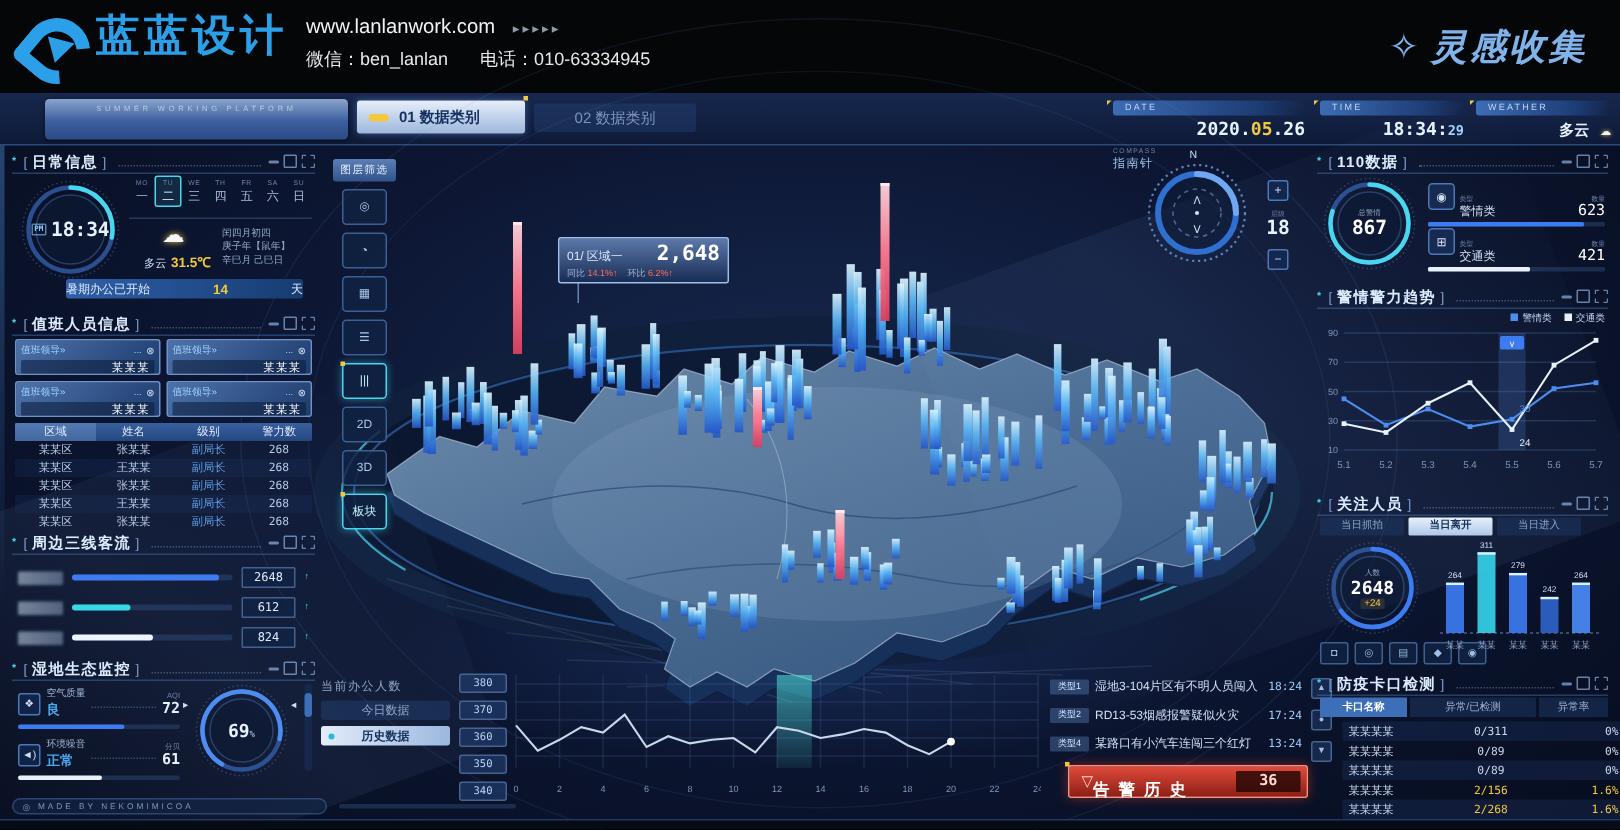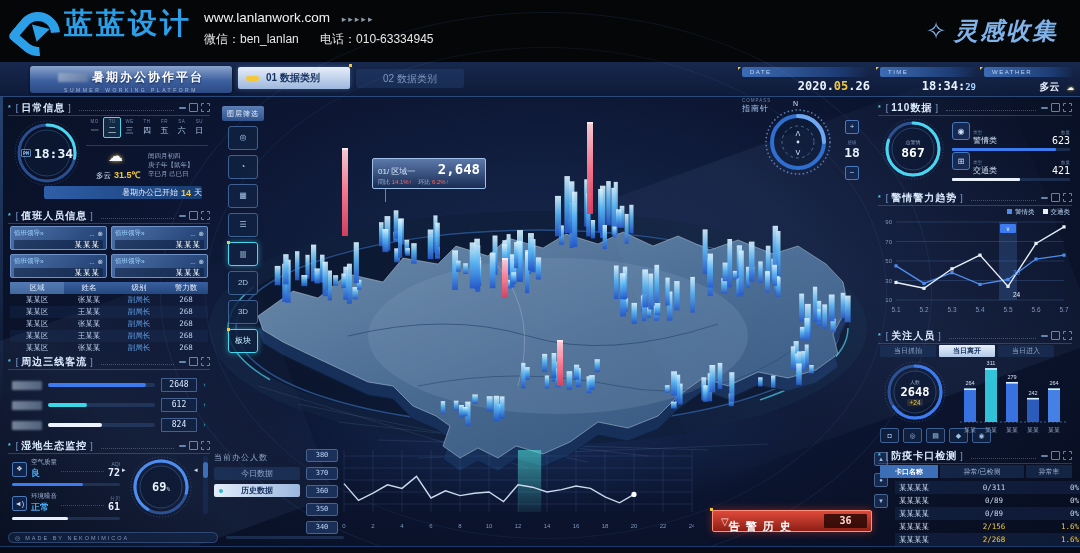--- a/index.html
+++ b/index.html
@@ -88,21 +88,21 @@
   .wcell .en{font-size:4.5px;color:#6b84aa;letter-spacing:.5px;}
   .wcell .cn{font-size:8px;color:#a8c0e0;margin-top:1px;}
   .wcell.act{border-color:#49d6ef;background:rgba(73,214,239,.12);border-radius:2px;}
   .wcell.act .cn{color:#fff;}
   .wx-divider{position:absolute;left:78px;top:45px;width:122px;height:1px;background:rgba(90,130,190,.35);}
   .wx-cloud{position:absolute;left:100px;top:47px;font-size:15px;color:#f3f6fb;text-shadow:0 0 4px #f2c93e;}
   .wx-txt{position:absolute;left:88px;top:68px;font-size:7.5px;color:#cfe0f5;}
   .wx-txt b{font-size:9px;color:#f2c93e;margin-left:3px;}
   .lunar{position:absolute;left:140px;top:51px;font-size:6.5px;color:#93a9c9;line-height:9px;}
   .notice{position:absolute;left:36px;top:86px;width:158px;height:13px;border-radius:2px;
-    background:linear-gradient(90deg,#2f5fa8,#173c72);display:flex;align-items:center;justify-content:flex-end;
+    background:linear-gradient(90deg,#2f5fa8,#173c72);display:flex;align-items:center;justify-content:space-between;
     font-size:8px;color:#dfeaff;}
   .notice b{color:#f2c93e;font-size:9px;margin:0 3px;}
   
   .cards{position:absolute;left:2px;top:18px;width:198px;display:grid;grid-template-columns:97px 97px;gap:4px;}
   .dcard{height:24px;border:1px solid #6f93c8;border-radius:2px;padding:2px 3px;box-sizing:border-box;
     background:linear-gradient(135deg,#4d72aa,#1e3c6e);}
   .dcard .r1{display:flex;align-items:center;font-size:6.5px;color:#9fd4ff;}
   .dcard .r1 .sp{flex:1;}
   .dcard .r1 .x{color:#cfe0f5;margin-left:3px;}
   .dcard .r2{margin-top:2px;height:9px;line-height:9px;text-align:right;padding-right:3px;border-radius:1px;
@@ -270,24 +270,20 @@
       <span class="txt">灵感收集</span>
     </div>
   </div>
 
   <div class="dash">
     <div class="edge"></div>
     <div class="glow"></div>
 
     <div class="topbar">
       <div class="title-box">
-        <div class="title-main">
-            <span class="redact"></span>
-          <span>暑期办公协作平台</span>
-          </div>
         <div class="title-sub">SUMMER WORKING PLATFORM</div>
       </div>
       <div class="tab t0">
         <span class="pill"></span>
         <span>01 数据类别</span>
       </div>
       <div class="tab t1">
         <span>02 数据类别</span>
       </div>
       <div class="tbu" style="left:742px;width:128px;">
@@ -914,20 +910,37 @@
         <text x="147" y="80" font-size="6" fill="#7e96bd" text-anchor="middle">10</text>
         <text x="176" y="80" font-size="6" fill="#7e96bd" text-anchor="middle">12</text>
         <text x="205" y="80" font-size="6" fill="#7e96bd" text-anchor="middle">14</text>
         <text x="234" y="80" font-size="6" fill="#7e96bd" text-anchor="middle">16</text>
         <text x="263" y="80" font-size="6" fill="#7e96bd" text-anchor="middle">18</text>
         <text x="292" y="80" font-size="6" fill="#7e96bd" text-anchor="middle">20</text>
         <text x="321" y="80" font-size="6" fill="#7e96bd" text-anchor="middle">22</text>
         <text x="350" y="80" font-size="6" fill="#7e96bd" text-anchor="middle">24</text>
       </svg>
 
+    <div class="alerts" id="alert-rows">
+        <div class="arow">
+          <span class="tag">类型1</span>
+          <span class="tx">湿地3-104片区有不明人员闯入</span>
+          <span class="tm">18:24</span>
+        </div>
+        <div class="arow">
+          <span class="tag">类型2</span>
+          <span class="tx">RD13-53烟感报警疑似火灾</span>
+          <span class="tm">17:24</span>
+        </div>
+        <div class="arow">
+          <span class="tag">类型4</span>
+          <span class="tx">某路口有小汽车连闯三个红灯</span>
+          <span class="tm">13:24</span>
+        </div>
+      </div>
     <div class="actrl">
       <div>▲</div>
       <div>●</div>
       <div>▼</div>
     </div>
     <div class="banner">
       <span class="ic">▽</span>
       <span class="lb">告警历史</span>
       <span class="ct">36</span>
     </div>

